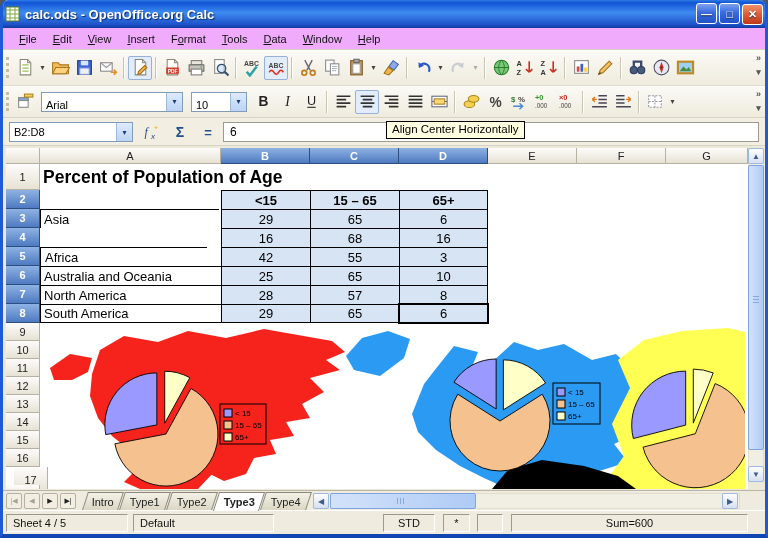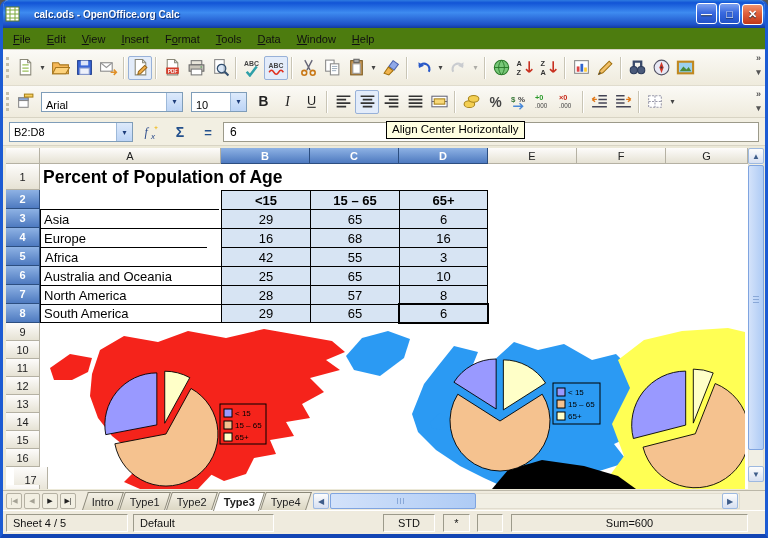--- a/index.html
+++ b/index.html
@@ -4,29 +4,29 @@
 <style>
   html,body{margin:0;padding:0;background:#555;}
   *{box-sizing:border-box;}
   #win{position:relative;width:768px;height:538px;font-family:"Liberation Sans",sans-serif;
        background:#ECE9D8;border-left:3px solid #1C5BD3;border-right:3px solid #1C5BD3;
        border-bottom:4px solid #1245B4;border-radius:8px 8px 0 0;overflow:hidden;}
   
   #titlebar{position:absolute;left:-3px;top:0;width:768px;height:28px;
     background:linear-gradient(180deg,#2E7BE0 0%,#1254D6 10%,#3E8BF0 45%,#1D51C8 88%,#123A9E 100%);
     border-radius:8px 8px 0 0;display:flex;align-items:center;padding:0 5px;}
-  #titlebar .title{color:#fff;font-weight:bold;font-size:10px;text-shadow:1px 1px 1px #0a2a6a;margin-left:13px;flex:1;
+  #titlebar .title{color:#fff;font-weight:bold;font-size:13px;text-shadow:1px 1px 1px #0a2a6a;margin-left:4px;flex:1;
     white-space:nowrap;overflow:hidden;}
   .wbtn{width:21px;height:21px;margin-left:2px;border:1px solid #fff;border-radius:3px;color:#fff;
     font-size:11px;font-weight:bold;display:inline-flex;align-items:center;justify-content:center;
     background:linear-gradient(180deg,#7DA1EF,#3A6AE0 45%,#2152C8);text-shadow:0 1px 1px #123;}
   .wbtn.close{background:linear-gradient(180deg,#F0936E,#E0603C 45%,#C03818);}
   
-  #menubar{position:absolute;left:0;top:28px;width:762px;height:22px;background:#4d7c0f;
-    border-bottom:1px solid #D8D4C4;display:flex;align-items:center;padding-left:2px;font-size:11px;}
+  #menubar{position:absolute;left:0;top:28px;width:762px;height:22px;background:#f0abfc;
+    border-bottom:1px solid #D8D4C4;display:flex;align-items:center;padding-left:8px;font-size:11px;}
   .mi{padding:3px 8px;color:#111;}
   .mi u{text-decoration:underline;}
   
   .toolbar{position:absolute;left:0;width:762px;background:linear-gradient(180deg,#FBFAF6,#EFEBDD);
     display:flex;align-items:center;padding-left:10px;}
   #tb1{top:50px;height:36px;border-bottom:1px solid #E0DCCE;}
   #tb2{top:86px;height:32px;border-bottom:1px solid #D8D4C4;}
   .toolbar::before{content:"";position:absolute;left:3px;top:20%;height:60%;border-left:3px dotted #C2BEAC;}
   .tbtn{width:24px;height:24px;display:inline-flex;align-items:center;justify-content:center;border:1px solid transparent;border-radius:2px;}
   .tbtn.pressed{background:#E3ECFA;border-color:#98B1D8;}
@@ -466,21 +466,20 @@
       <div class="rowhdr" style="left: 0px; top: 337px; width: 34px; height: 18px;">18</div>
       <div id="titlecell">Percent of Population of Age</div>
       <div class="cell" style="left: 34px; top: 42px; width: 181px; height: 19px; padding-left: 3px;"></div>
       <div class="cell chdr tint" style="left: 215px; top: 42px; width: 89px; height: 19px; border-left: 1px solid rgb(0, 0, 0); border-top: 1px solid rgb(0, 0, 0);">&lt;15</div>
       <div class="cell chdr tint" style="left: 304px; top: 42px; width: 89px; height: 19px; border-left: 1px solid rgb(0, 0, 0); border-top: 1px solid rgb(0, 0, 0);">15 – 65</div>
       <div class="cell chdr tint" style="left: 393px; top: 42px; width: 89px; height: 19px; border-left: 1px solid rgb(0, 0, 0); border-top: 1px solid rgb(0, 0, 0); border-right: 1px solid rgb(0, 0, 0);">65+</div>
       <div class="cell" style="left: 34px; top: 61px; width: 179px; height: 19px; border-left: 1px solid rgb(0, 0, 0); border-top: 1px solid rgb(0, 0, 0); padding-left: 3px;">Asia</div>
       <div class="cell num tint" style="left: 215px; top: 61px; width: 89px; height: 19px; border-left: 1px solid rgb(0, 0, 0); border-top: 1px solid rgb(0, 0, 0);">29</div>
       <div class="cell num tint" style="left: 304px; top: 61px; width: 89px; height: 19px; border-left: 1px solid rgb(0, 0, 0); border-top: 1px solid rgb(0, 0, 0);">65</div>
       <div class="cell num tint" style="left: 393px; top: 61px; width: 89px; height: 19px; border-left: 1px solid rgb(0, 0, 0); border-top: 1px solid rgb(0, 0, 0); border-right: 1px solid rgb(0, 0, 0);">6</div>
-      <div class="cell" style="left: 34px; top: 80px; width: 181px; height: 19px; border-left: 1px solid rgb(0, 0, 0); border-top: 1px solid rgb(0, 0, 0); padding-left: 3px;">Europe</div>
       <div class="cell num tint" style="left: 215px; top: 80px; width: 89px; height: 19px; border-left: 1px solid rgb(0, 0, 0); border-top: 1px solid rgb(0, 0, 0);">16</div>
       <div class="cell num tint" style="left: 304px; top: 80px; width: 89px; height: 19px; border-left: 1px solid rgb(0, 0, 0); border-top: 1px solid rgb(0, 0, 0);">68</div>
       <div class="cell num tint" style="left: 393px; top: 80px; width: 89px; height: 19px; border-left: 1px solid rgb(0, 0, 0); border-top: 1px solid rgb(0, 0, 0); border-right: 1px solid rgb(0, 0, 0);">16</div>
       <div class="cell" style="left: 34px; top: 99px; width: 167px; height: 19px; border-left: 1px solid rgb(0, 0, 0); border-top: 1px solid rgb(0, 0, 0); padding-left: 4px;">Africa</div>
       <div class="cell num tint" style="left: 215px; top: 99px; width: 89px; height: 19px; border-left: 1px solid rgb(0, 0, 0); border-top: 1px solid rgb(0, 0, 0);">42</div>
       <div class="cell num tint" style="left: 304px; top: 99px; width: 89px; height: 19px; border-left: 1px solid rgb(0, 0, 0); border-top: 1px solid rgb(0, 0, 0);">55</div>
       <div class="cell num tint" style="left: 393px; top: 99px; width: 89px; height: 19px; border-left: 1px solid rgb(0, 0, 0); border-top: 1px solid rgb(0, 0, 0); border-right: 1px solid rgb(0, 0, 0);">3</div>
       <div class="cell" style="left: 34px; top: 118px; width: 181px; height: 19px; border-left: 1px solid rgb(0, 0, 0); border-top: 1px solid rgb(0, 0, 0); padding-left: 3px;">Australia and Oceania</div>
       <div class="cell num tint" style="left: 215px; top: 118px; width: 89px; height: 19px; border-left: 1px solid rgb(0, 0, 0); border-top: 1px solid rgb(0, 0, 0);">25</div>
       <div class="cell num tint" style="left: 304px; top: 118px; width: 89px; height: 19px; border-left: 1px solid rgb(0, 0, 0); border-top: 1px solid rgb(0, 0, 0);">65</div>

